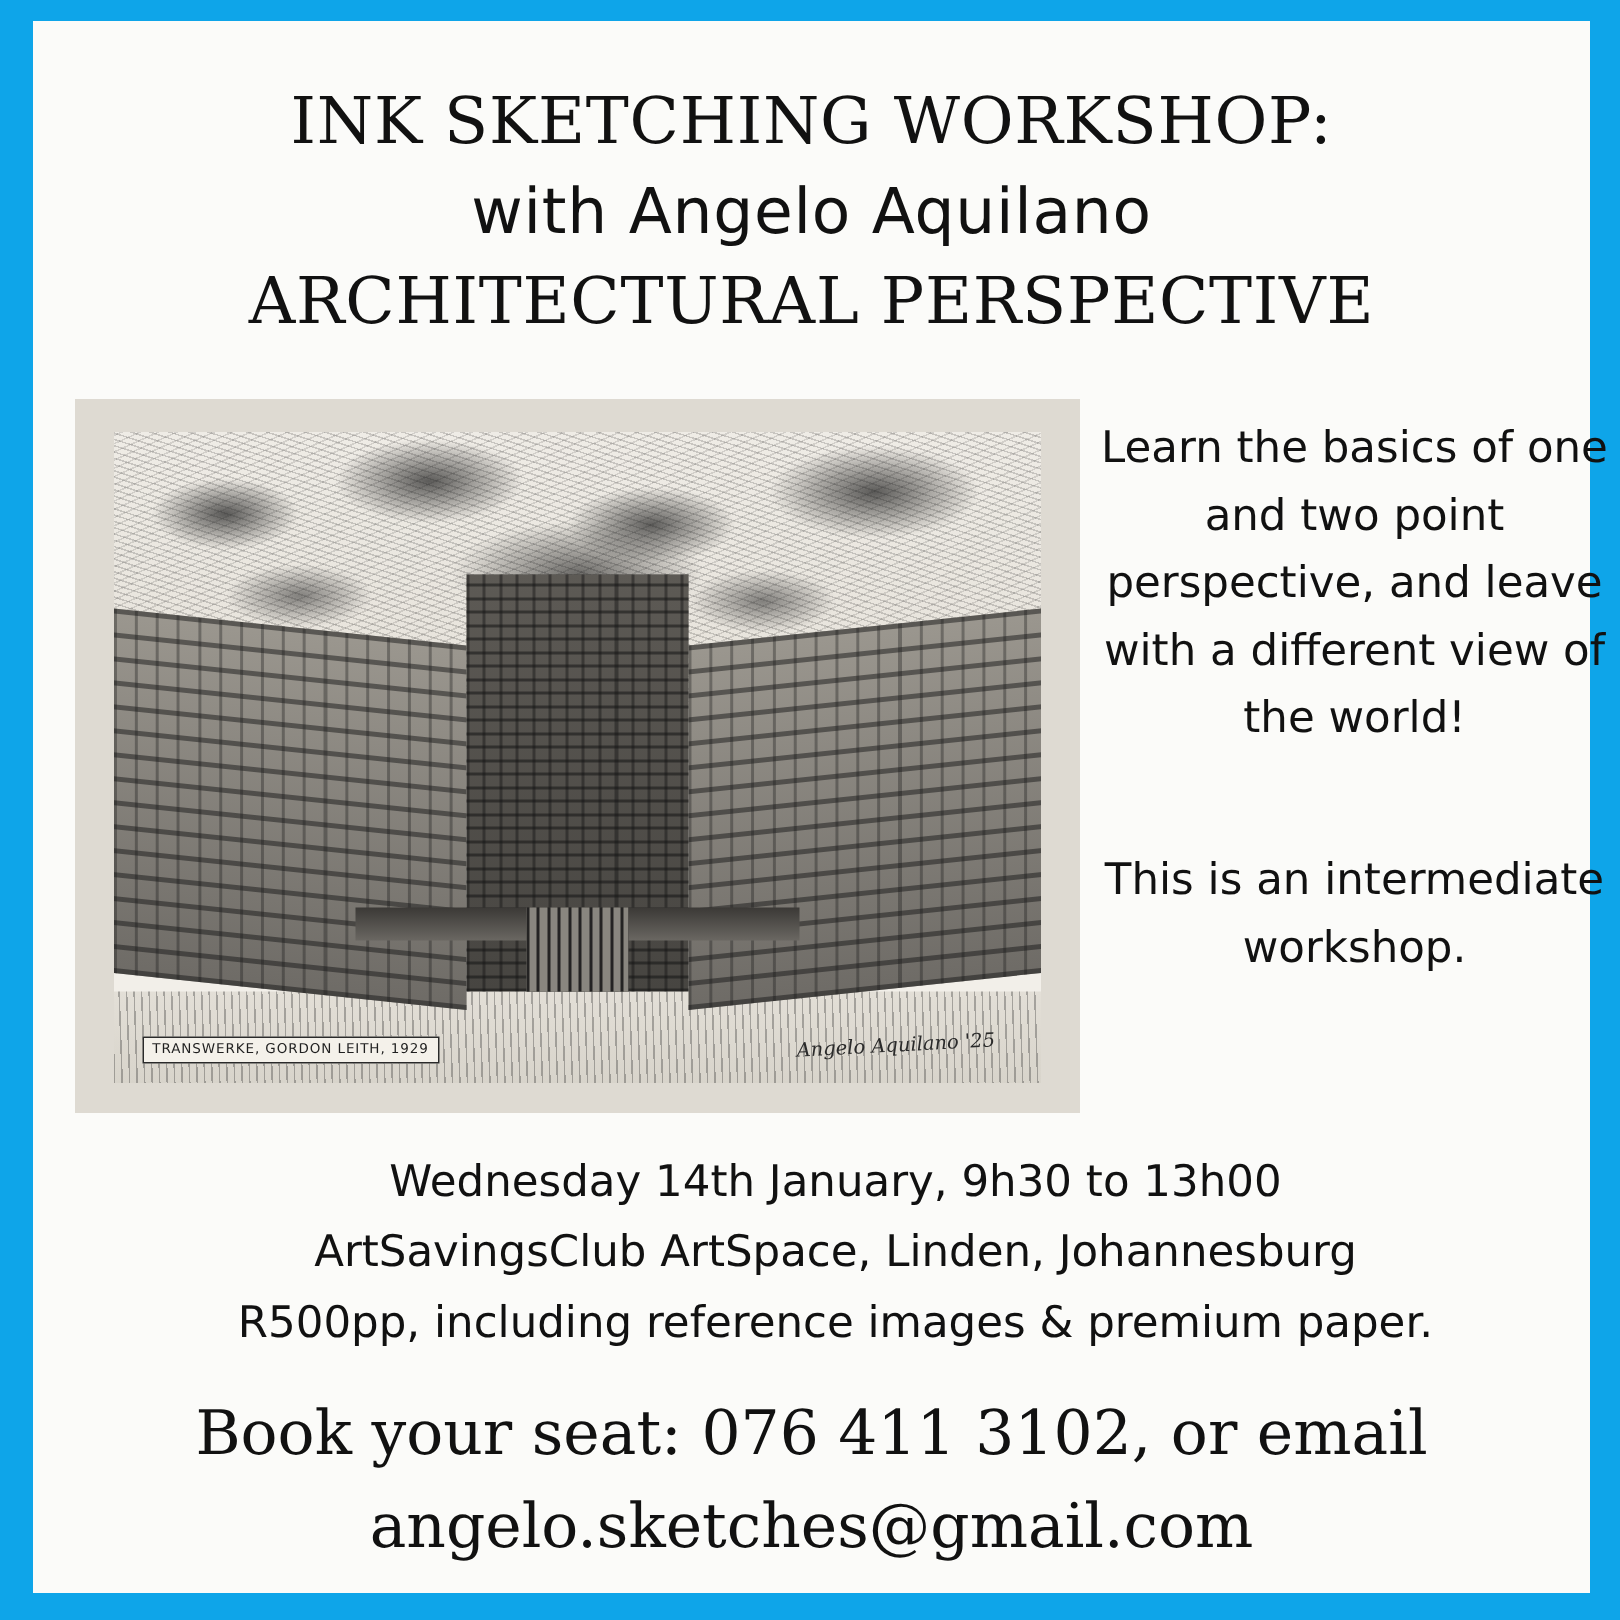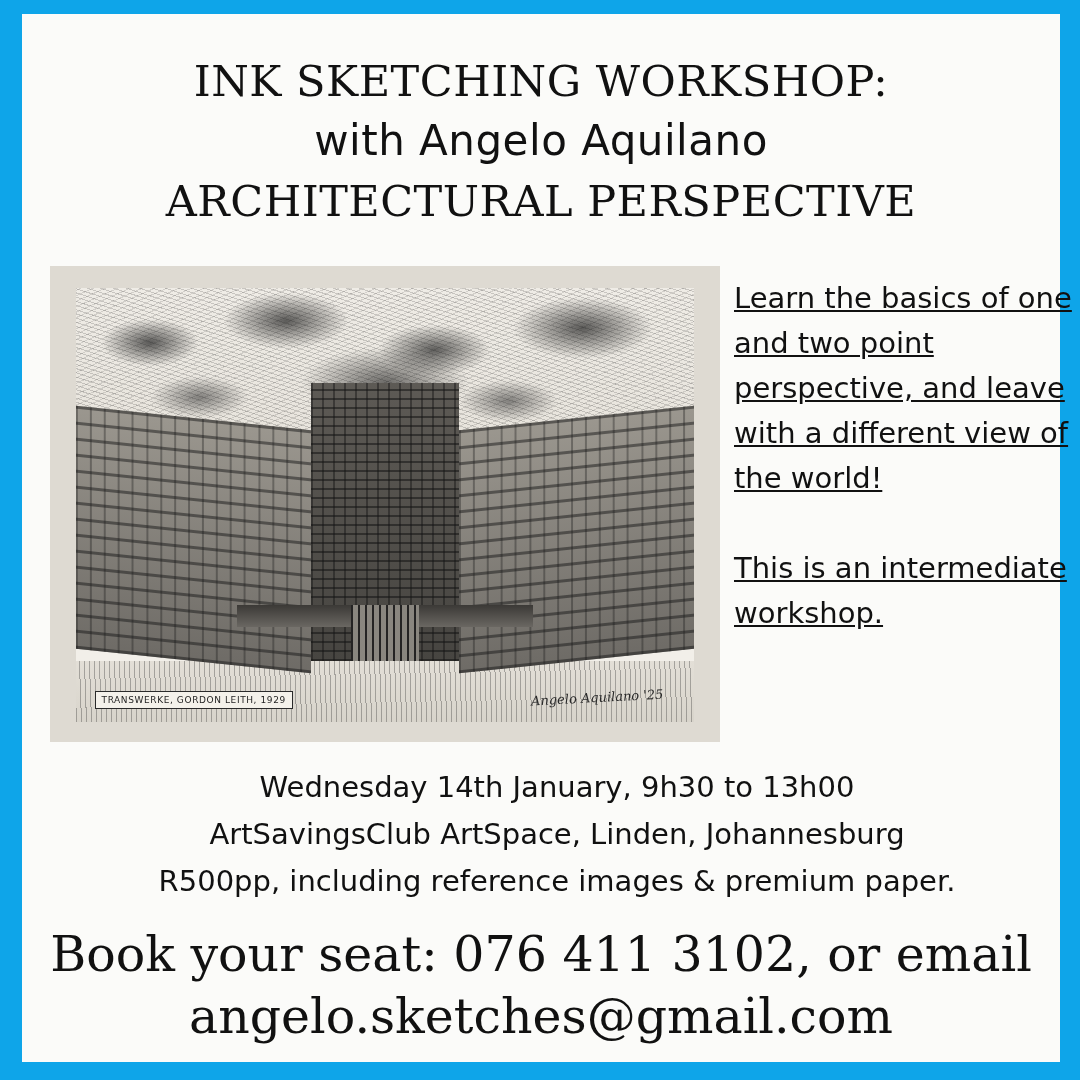--- a/index.html
+++ b/index.html
@@ -163,29 +163,28 @@
     transform: rotate(-3deg);
     white-space: nowrap;
   }
 
   
   .side-text {
     position: absolute;
     left: 712px;
     top: 262px;
     width: 338px;
-    text-align: left;
+    text-align: center;
     font-family: "DejaVu Sans", sans-serif;
     font-size: 29px;
     line-height: 45px;
     color: #111;
-    text-decoration: underline;
   }
   .side-text p { margin: 0; }
-  .side-text p + p { margin-top: 45px; }
+  .side-text p + p { margin-top: 63px; }
 
   
   .details {
     position: absolute;
     left: 0;
     top: 750px;
     width: 100%;
     text-align: center;
     font-family: "DejaVu Sans", sans-serif;
     font-size: 29px;
@@ -194,21 +193,21 @@
   }
   .details div { white-space: nowrap; padding-left: 32px; }
 
   .booking {
     position: absolute;
     left: 0;
     top: 910px;
     width: 100%;
     text-align: center;
     font-family: "DejaVu Serif", serif;
-    font-size: 49px;
+    font-size: 41px;
     line-height: 62px;
     color: #111;
   }
   .booking div { white-space: nowrap; }
 </style>
 </head>
 <body>
 
 <div class="poster">
   <div class="inner">

